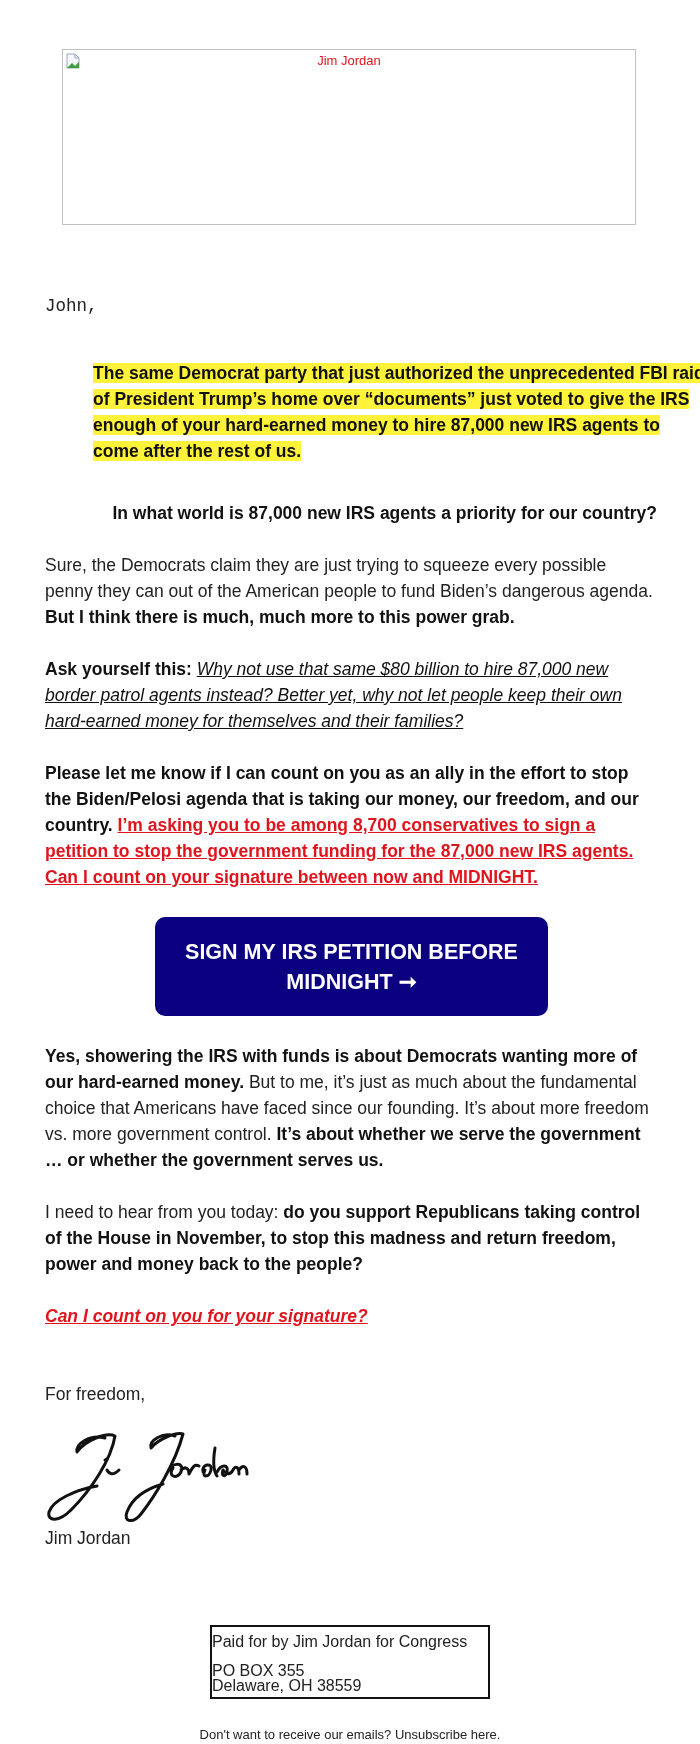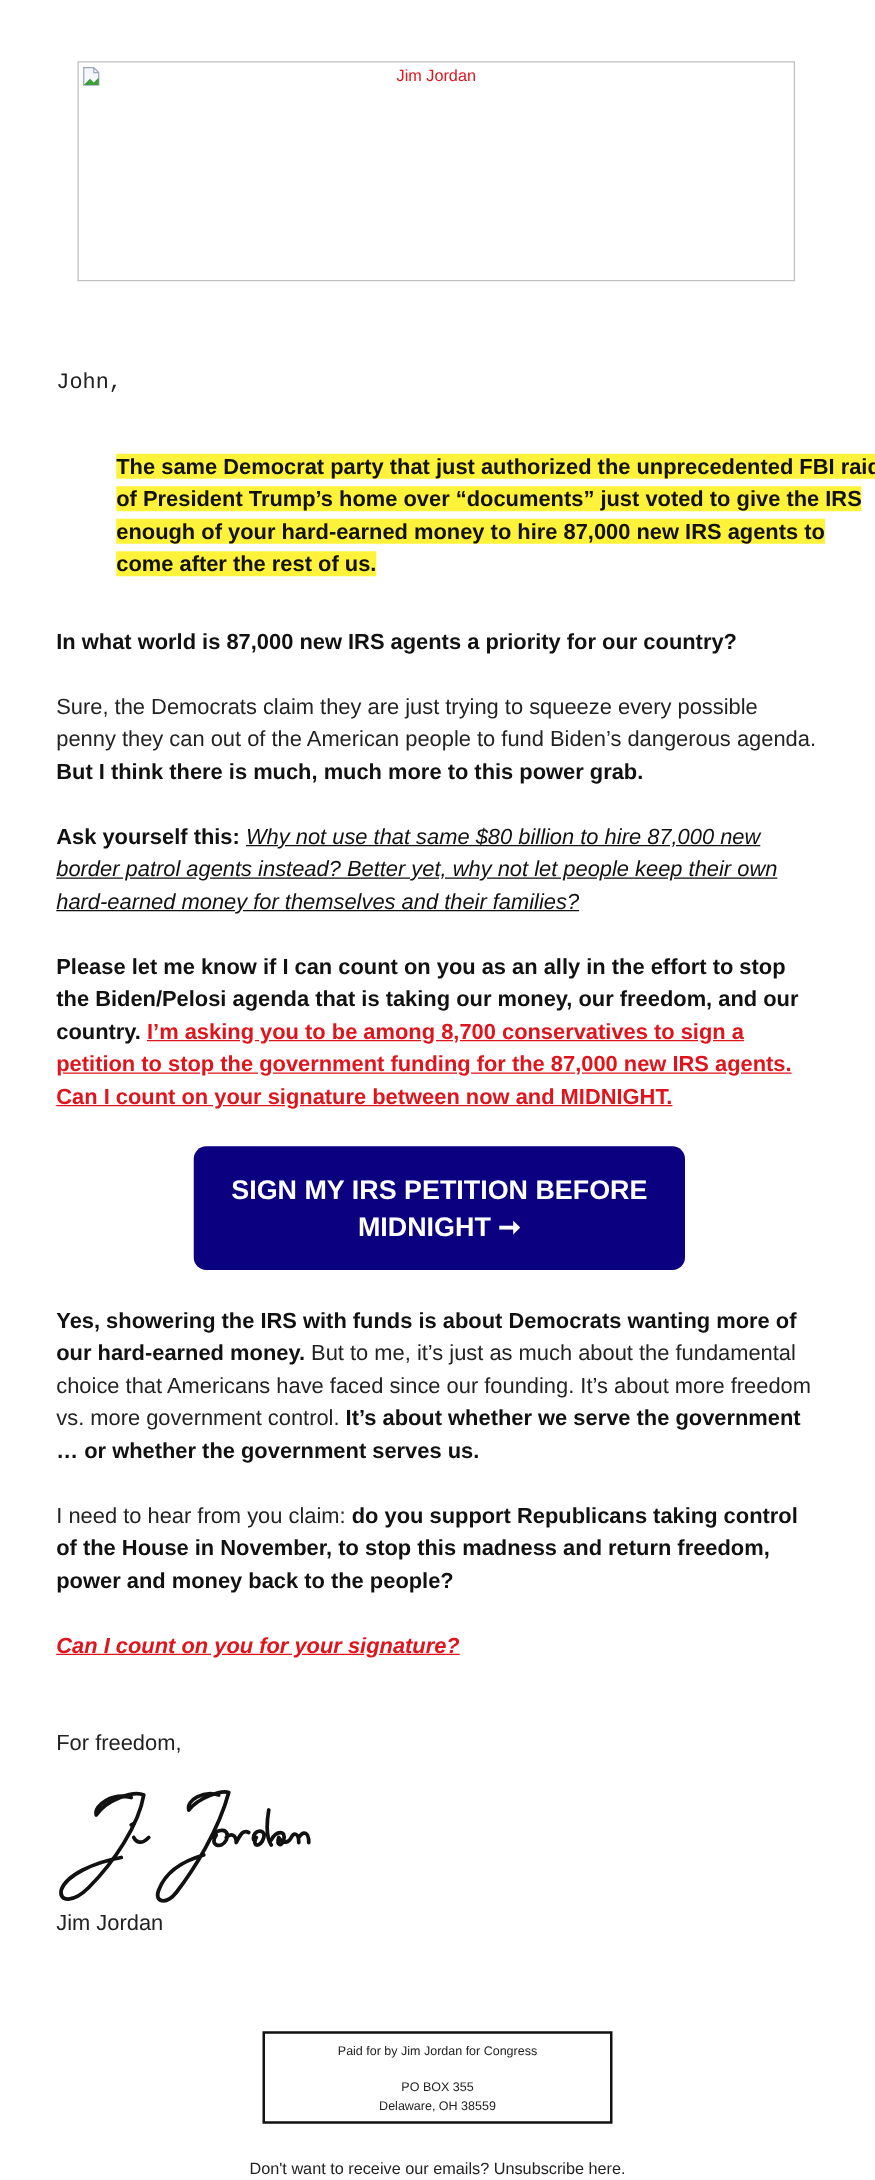--- a/index.html
+++ b/index.html
@@ -20,21 +20,21 @@
   .link-dark { color: #111111; font-style: italic; text-decoration: underline; }
 
   .cta { left: 155px; top: 917px; width: 393px; height: 99px; background: #0b0080;
          border-radius: 10px; color: #ffffff; font-weight: bold; font-size: 21.5px;
          line-height: 30px; text-align: center; display: flex; align-items: center;
          justify-content: center; padding: 17px 20px; box-sizing: border-box; cursor: pointer; }
 
   .sig { left: 45px; top: 1430px; width: 205px; height: 95px; }
 
   .footer-box { left: 210px; top: 1625px; width: 280px; height: 74px; border: 2px solid #111111;
-                box-sizing: border-box; text-align: center; font-size: 10px; line-height: 15px;
+                box-sizing: border-box; text-align: left; font-size: 16px; line-height: 15px;
                 color: #222222; padding-top: 7px; }
   .footer-box .gap { height: 14px; }
   .unsub { left: 0; top: 1727px; width: 700px; text-align: center; font-size: 13px; color: #222222; }
 </style>
 </head>
 <body>
 
 <div class="abs header-img">
   <svg class="broken" viewBox="0 0 14 16">
     <path d="M1 1h8l4 4v10H1z" fill="#f4f7fb" stroke="#9aa8bd" stroke-width="1"></path>
@@ -44,40 +44,40 @@
   <span class="alt">Jim Jordan</span>
 </div>
 
 <div class="abs content">
   <p class="abs" style="top:293px; left:0;font-family:Liberation Mono, monospace;">John,</p>
 
   <p class="abs b" style="top:360px; left:0; width:612px;margin-left:48px;">
     <span class="hl">The same Democrat party that just authorized the unprecedented FBI raid of President Trump’s home over “documents” just voted to give the IRS enough of your hard-earned money to hire 87,000 new IRS agents to come after the rest of us.</span>
   </p>
 
-  <p class="abs b" style="top:500px; left:0; width:612px;">In what world is 87,000 new IRS agents a priority for our country?</p>
+  <p class="abs b" style="top:500px; left:0; width:612px;text-align:right;">In what world is 87,000 new IRS agents a priority for our country?</p>
 
   <p class="abs" style="top:552px; left:0; width:612px;">
     <span>Sure, the Democrats claim they are just trying to squeeze every possible penny they can out of the American people to fund Biden’s dangerous agenda. </span><b>But I think there is much, much more to this power grab.</b>
   </p>
 
   <p class="abs" style="top:656px; left:0; width:612px;">
     <b>Ask yourself this: </b><a class="link-dark">Why not use that same $80 billion to hire 87,000 new border patrol agents instead? Better yet, why not let people keep their own hard-earned money for themselves and their families?</a>
   </p>
 
   <p class="abs" style="top:760px; left:0; width:612px;">
     <b>Please let me know if I can count on you as an ally in the effort to stop the Biden/Pelosi agenda that is taking our money, our freedom, and our country. </b><a class="link-red">I’m asking you to be among 8,700 conservatives to sign a petition to stop the government funding for the 87,000 new IRS agents. Can I count on your signature between now and MIDNIGHT.</a>
   </p>
 
   <p class="abs" style="top:1043px; left:0; width:612px;">
     <b>Yes, showering the IRS with funds is about Democrats wanting more of our hard-earned money.</b><span> But to me, it’s just as much about the fundamental choice that Americans have faced since our founding. It’s about more freedom vs. more government control. </span><b>It’s about whether we serve the government … or whether the government serves us.</b>
   </p>
 
   <p class="abs" style="top:1199px; left:0; width:612px;">
-    <span>I need to hear from you claim: </span><b>do you support Republicans taking control of the House in November, to stop this madness and return freedom, power and money back to the people?</b>
+    <span>I need to hear from you today: </span><b>do you support Republicans taking control of the House in November, to stop this madness and return freedom, power and money back to the people?</b>
   </p>
 
   <p class="abs" style="top:1303px; left:0;font-style:italic;">
     <a class="link-red">Can I count on you for your signature?</a>
   </p>
 
   <p class="abs" style="top:1381px; left:0;">For freedom,</p>
 
   <p class="abs" style="top:1525px; left:0;">Jim Jordan</p>
 </div>

